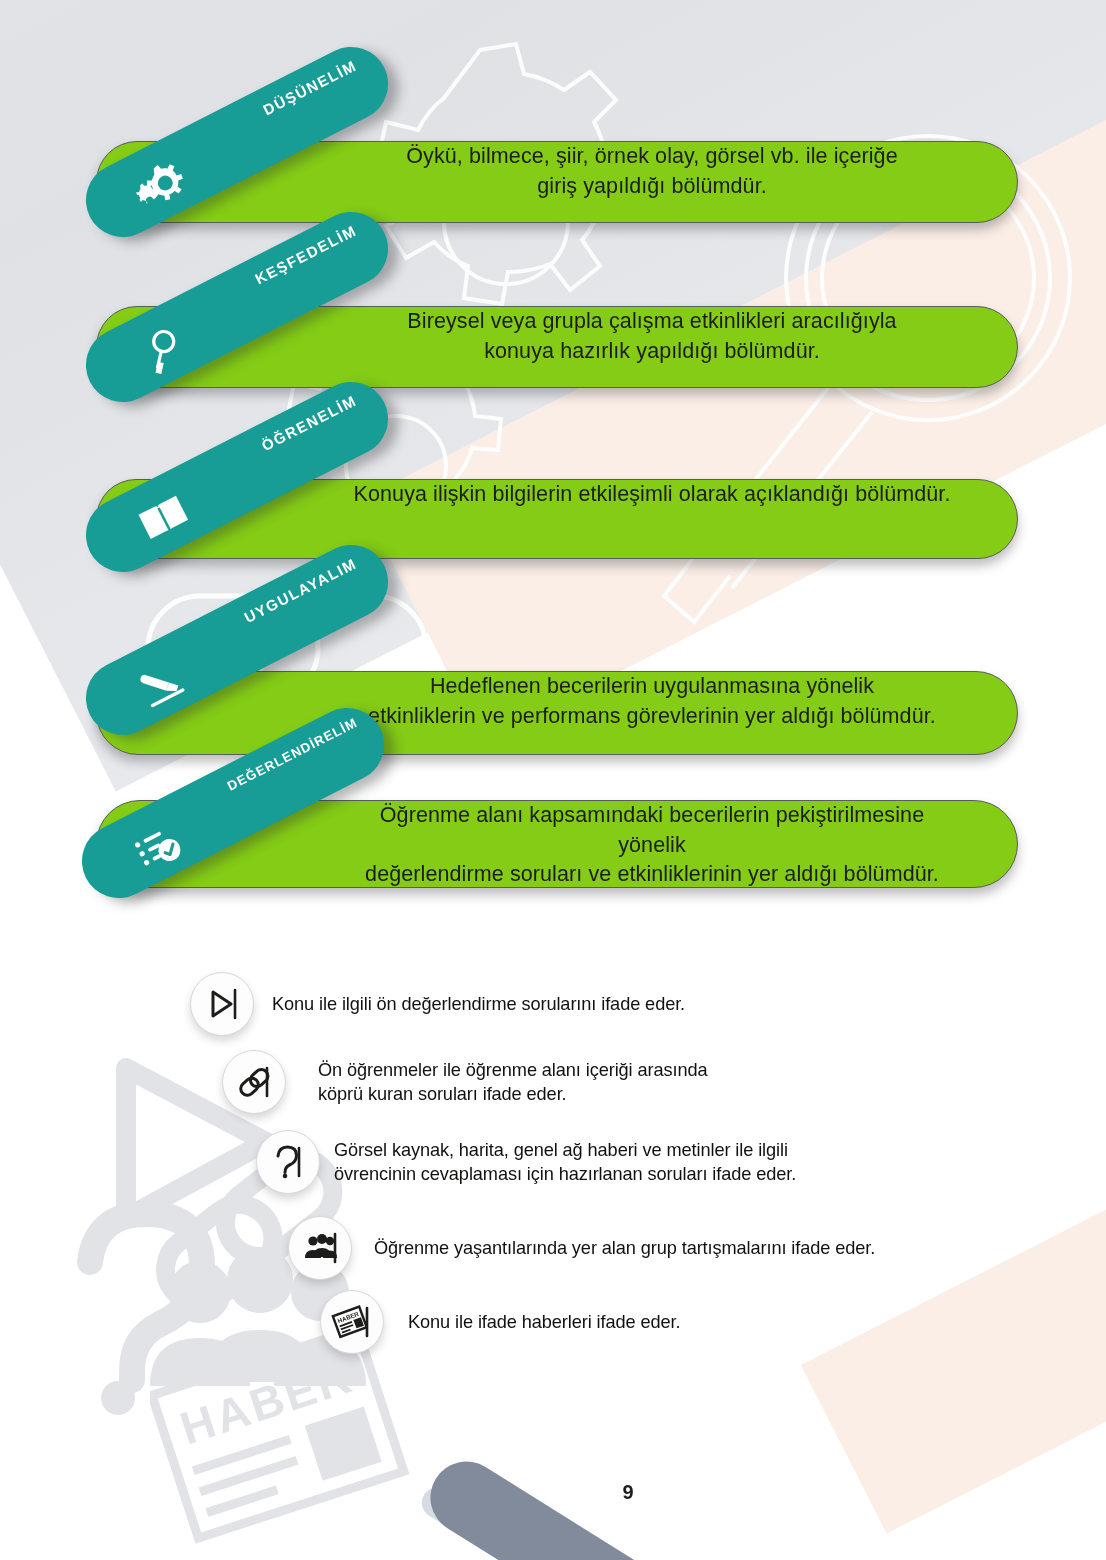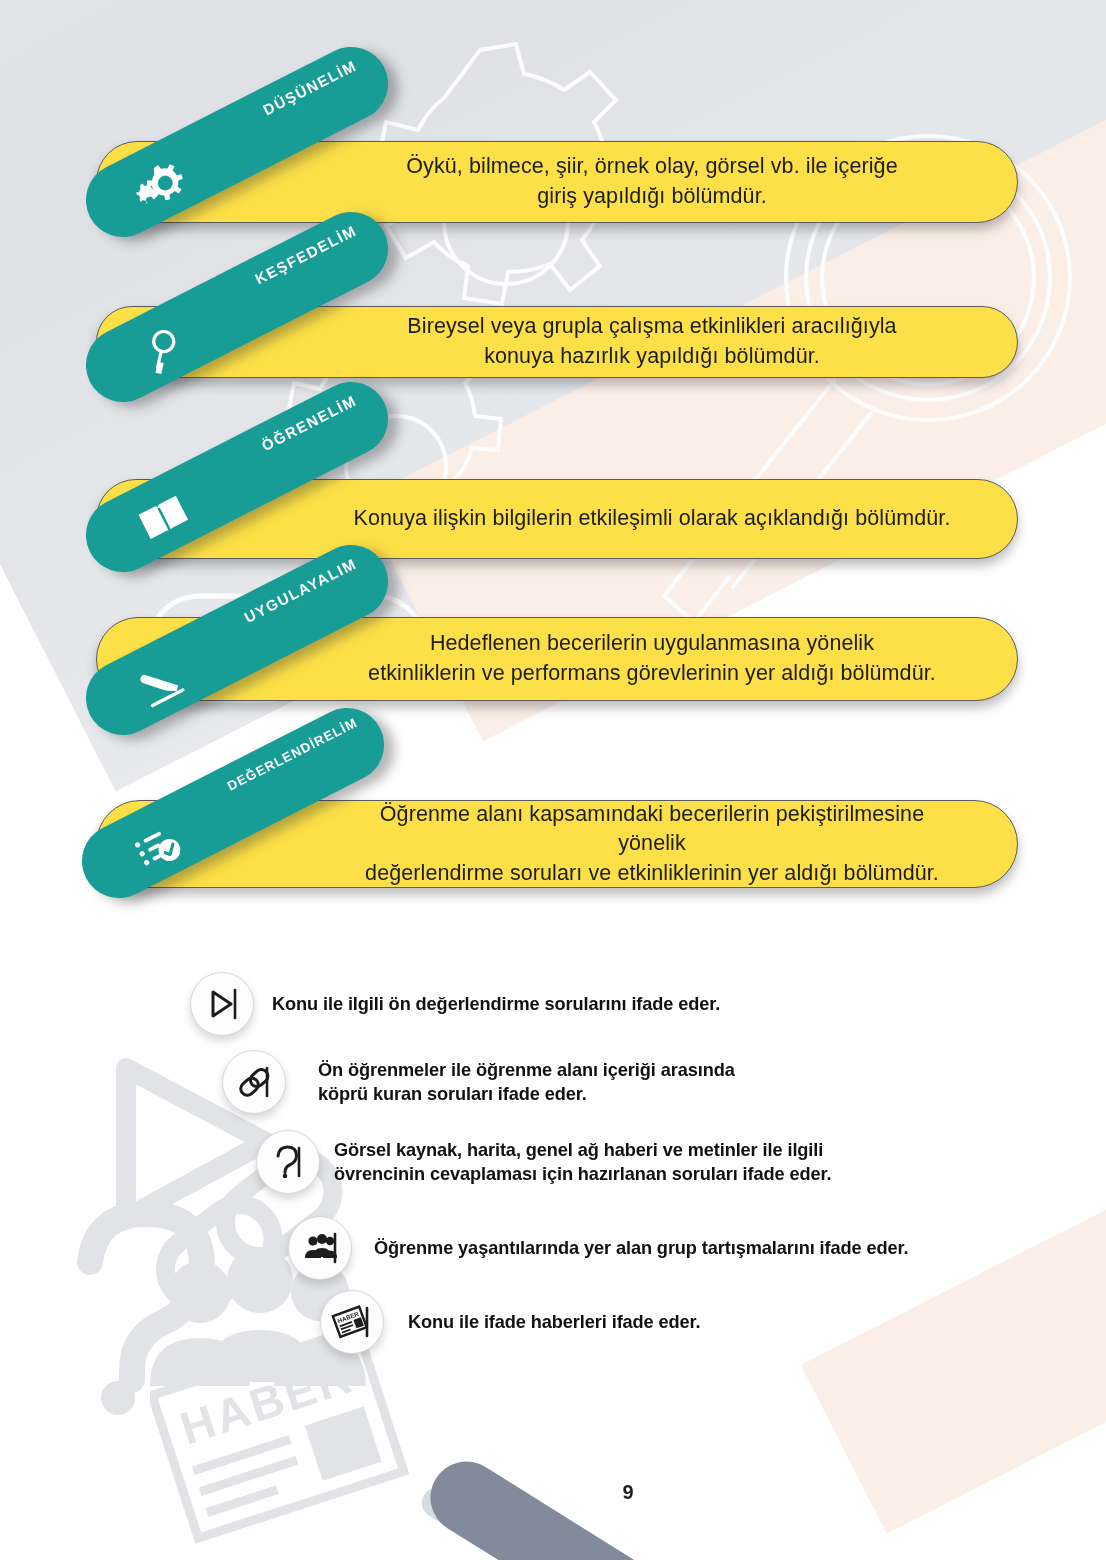--- a/index.html
+++ b/index.html
@@ -33,25 +33,25 @@
 
   
   .wm-solid{position:absolute;fill:#e1e3e6;}
 
   
   .rows{position:absolute;left:0;top:0;width:1106px;height:920px;z-index:3;}
   .row{position:absolute;left:0;width:1106px;}
 
   .card{
     position:absolute;
-    background:#fde047;
+    background:#84cc16;
     border:1px solid #5b5b5b;
     border-radius:60px;
     box-shadow:0 7px 11px rgba(40,40,45,.30);
-    display:flex;align-items:center;justify-content:center;
+    display:flex;align-items:flex-start;justify-content:center;
     box-sizing:border-box;
   }
   .card-text{
     color:#1d1d1b;
     font-size:21.5px;
     line-height:1.38;
     text-align:center;
     padding:0 60px 0 250px;
     white-space:pre-line;
     letter-spacing:.1px;
@@ -86,21 +86,21 @@
   .legend-item{position:absolute;display:flex;align-items:center;}
   .badge{
     width:62px;height:62px;border-radius:50%;
     background:#fdfdfd;border:1px solid #d8d8dc;
     box-shadow:0 5px 9px rgba(40,40,45,.18);
     display:flex;align-items:center;justify-content:center;
     flex:0 0 auto;
   }
   .badge svg{display:block;}
   .legend-text{
-    color:#13110f;font-size:18.2px;font-weight:700;line-height:1.33;
+    color:#13110f;font-size:18.2px;font-weight:400;line-height:1.33;
     white-space:pre-line;letter-spacing:-.1px;
   }
   .foot-bar{
     position:absolute;left:455px;top:1448px;width:430px;height:72px;
     background:#828b9c;border-radius:36px;
     transform:rotate(32deg);transform-origin:left top;
   }
   .foot-bar-2{
     position:absolute;left:432px;top:1482px;width:300px;height:30px;
     background:#d7dce3;border-radius:15px;
@@ -205,21 +205,21 @@
               <circle cx="30.5" cy="22" r="7.4" fill="#189c96"></circle>
               <path d="M10.5 24 l3.2 -.6 .8 3.1 q2.1 .5 3.8 1.8 l2.6 -1.9 2.2 2.6 -2.4 2 q.8 1.9 .9 4 l3.1 .5 -.6 3.3 -3.1 -.4 q-.8 2 -2.2 3.4 l1.5 2.7 -2.9 1.6 -1.6 -2.7 q-2 .7 -4.1 .5 l-1 3 -3.1 -.8 .8 -3 q-1.8 -1 -3 -2.6 l-2.9 1.3 -1.4 -3 2.9 -1.3 q-.4 -2 .1 -4 l-2.8 -1.4 1.5 -2.9 2.8 1.4 q1.3 -1.6 3.2 -2.5 z" transform="translate(-2,-8) scale(.86)"></path>
               <circle cx="8.8" cy="30.2" r="3.6" fill="#189c96"></circle>
             </g>
           </svg>
         </span>
       </div>
     </div>
 
     <div class="row" style="top:0;">
-      <div class="card" style="left:96px;top:306px;width:922px;height:72px;">
+      <div class="card" style="left:96px;top:306px;width:922px;height:82px;">
         <div class="card-text">Bireysel veya grupla çalışma etkinlikleri aracılığıyla
 konuya hazırlık yapıldığı bölümdür.</div>
       </div>
       <div class="pill" style="left:72px;top:270px;">
         <span class="pill-label">KEŞFEDELİM</span>
         <span class="pill-icon">
           <svg width="46" height="46" viewBox="0 0 46 46">
             <circle cx="26" cy="15.5" r="10" fill="none" stroke="#ffffff" stroke-width="3.2"></circle>
             <path d="M19 23.5 L9 35.5" stroke="#ffffff" stroke-width="3.2" stroke-linecap="round"></path>
             <path d="M11.5 31 l-7 8.6 4.6 3.8 7.2 -8.8 z"></path>
@@ -238,21 +238,21 @@
           <svg width="50" height="44" viewBox="0 0 50 44">
             <path d="M4 6 h18 q3 0 3 3 v27 q0 -3 -3 -3 H4 z"></path>
             <path d="M46 6 H28 q-3 0 -3 3 v27 q0 -3 3 -3 h18 z"></path>
             <path d="M25 9 v30" stroke="#189c96" stroke-width="2.6"></path>
           </svg>
         </span>
       </div>
     </div>
 
     <div class="row" style="top:0;">
-      <div class="card" style="left:96px;top:617px;width:922px;height:84px;">
+      <div class="card" style="left:96px;top:671px;width:922px;height:84px;">
         <div class="card-text">Hedeflenen becerilerin uygulanmasına yönelik
 etkinliklerin ve performans görevlerinin yer aldığı bölümdür.</div>
       </div>
       <div class="pill" style="left:72px;top:603px;">
         <span class="pill-label">UYGULAYALIM</span>
         <span class="pill-icon">
           <svg width="50" height="46" viewBox="0 0 50 46">
             <path d="M6 8 q-3 3 0 6 l17 17 6 -6 -17 -17 q-3 -3 -6 0 z"></path>
             <path d="M23 31 l6 -6 7 7 -4 4 z"></path>
             <path d="M4 38 h34" stroke="#ffffff" stroke-width="3.4" stroke-linecap="round" fill="none"></path>

